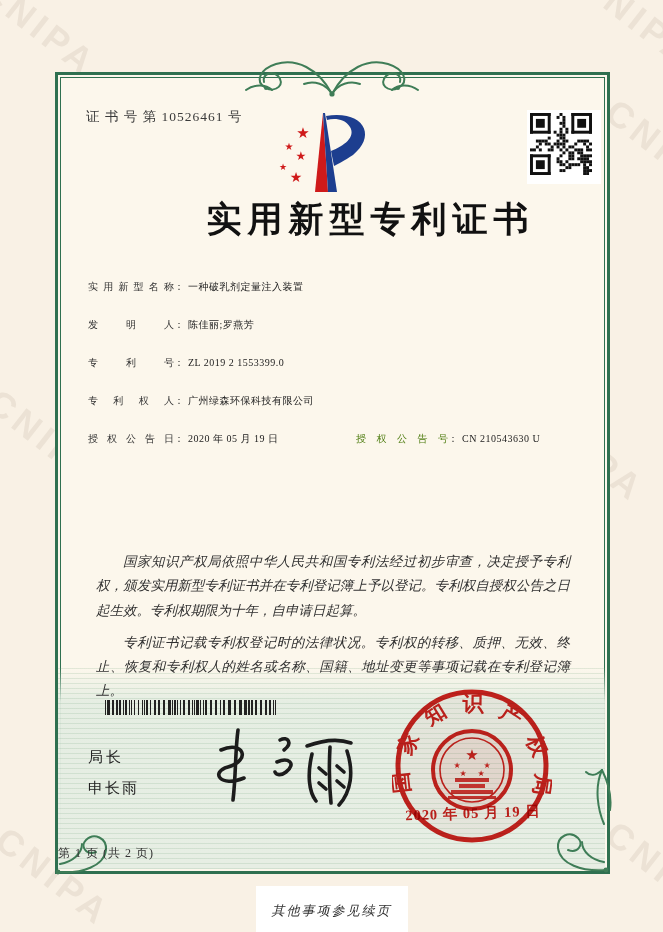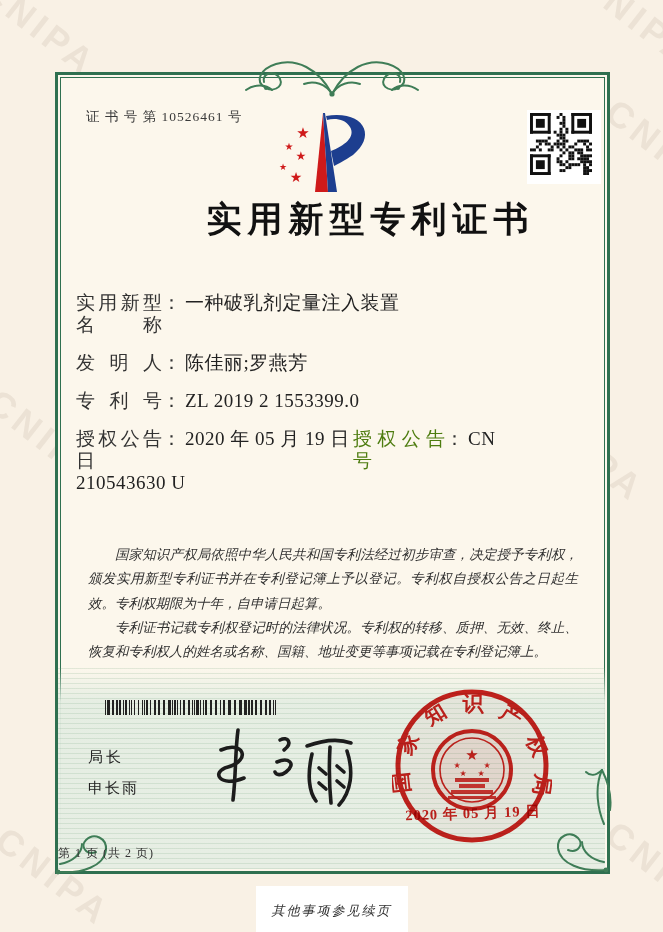--- a/index.html
+++ b/index.html
@@ -36,33 +36,33 @@
   .cert-no{
     position:absolute; left:86px; top:108px; z-index:5;
     font-size:13.5px; letter-spacing:1px; color:#3a3a3a;
   }
   .logo{position:absolute; left:270px; top:110px; z-index:5;}
   .qr{position:absolute; left:527px; top:110px; width:68px; height:68px; background:#fff; padding:3px; z-index:5;}
   .title{
     position:absolute; left:58px; top:196px; width:547px; text-align:center; z-index:5;
     font-size:35px; font-weight:bold; letter-spacing:6px; color:#111;padding-left:39px;
   }
-  .fields{position:absolute; left:76px; top:276px; width:490px; z-index:5; font-size:19px;margin-top:16px;}
+  .fields{position:absolute; left:88px; top:276px; width:490px; z-index:5; font-size:10px;}
   .frow{margin-bottom:16px; line-height:22px;}
   .jlabel{display:inline-block; width:86px; text-align:justify; text-align-last:justify; vertical-align:top; color:#333;}
   .jlabel2{display:inline-block; width:92px; text-align:justify; text-align-last:justify; vertical-align:top; color:#4d7c0f;}
   .fcolon{margin-right:4px; color:#333;}
   .fval{letter-spacing:0.5px; color:#222;}
   .addr-val{display:inline-block; width:380px; vertical-align:top;}
   .grant-date-val{display:inline-block; width:168px;}
   .paragraphs{
     position:absolute; left:88px; top:543px; width:490px; z-index:5;
     font-size:13.5px; line-height:1.8; font-style:italic; color:#303030; text-align:justify;
   }
-  .paragraphs p{margin:0; text-indent:2em;}
+  .paragraphs p{margin:8px; text-indent:2em;font-family:Liberation Mono, monospace;}
   .barcode{position:absolute; left:105px; top:700px; z-index:6;}
   .sig-title{position:absolute; left:88px; top:748px; z-index:6; font-size:15px; letter-spacing:3px; color:#222;}
   .sig-name{position:absolute; left:88px; top:779px; z-index:6; font-size:15px; letter-spacing:2px; color:#222;}
   .signature{position:absolute; left:208px; top:720px; z-index:6;}
   .seal{position:absolute; left:392px; top:684px; z-index:7; mix-blend-mode:multiply;}
   .seal-date{
     position:absolute; left:398px; top:804px; width:150px; text-align:center; z-index:8;
     color:#d2231f; font-size:14.5px; letter-spacing:1px; transform:rotate(-2deg); font-weight:bold;
     mix-blend-mode:multiply;
   }
@@ -272,20 +272,23 @@
     <div class="frow">
       <span class="jlabel">实用新型名称</span><span class="fcolon">：</span><span class="fval">一种破乳剂定量注入装置</span>
     </div>
     <div class="frow">
       <span class="jlabel">发明人</span><span class="fcolon">：</span><span class="fval">陈佳丽;罗燕芳</span>
     </div>
     <div class="frow">
       <span class="jlabel">专利号</span><span class="fcolon">：</span><span class="fval">ZL 2019 2 1553399.0</span>
     </div>
     <div class="frow">
+      <span class="jlabel">专利权人</span><span class="fcolon">：</span><span class="fval">广州绿森环保科技有限公司</span>
+    </div>
+    <div class="frow">
       <span class="jlabel">授权公告日</span><span class="fcolon">：</span><span class="fval grant-date-val">2020 年 05 月 19 日</span><span class="jlabel2">授权公告号</span><span class="fcolon">：</span><span class="fval">CN 210543630 U</span>
     </div>
   </div>
 
   <div class="paragraphs">
     <p>国家知识产权局依照中华人民共和国专利法经过初步审查，决定授予专利权，颁发实用新型专利证书并在专利登记簿上予以登记。专利权自授权公告之日起生效。专利权期限为十年，自申请日起算。</p>
     <p>专利证书记载专利权登记时的法律状况。专利权的转移、质押、无效、终止、恢复和专利权人的姓名或名称、国籍、地址变更等事项记载在专利登记簿上。</p>
   </div>
 
   <svg class="barcode" id="barcode-svg" width="174" height="16" viewBox="0 0 174 16">

